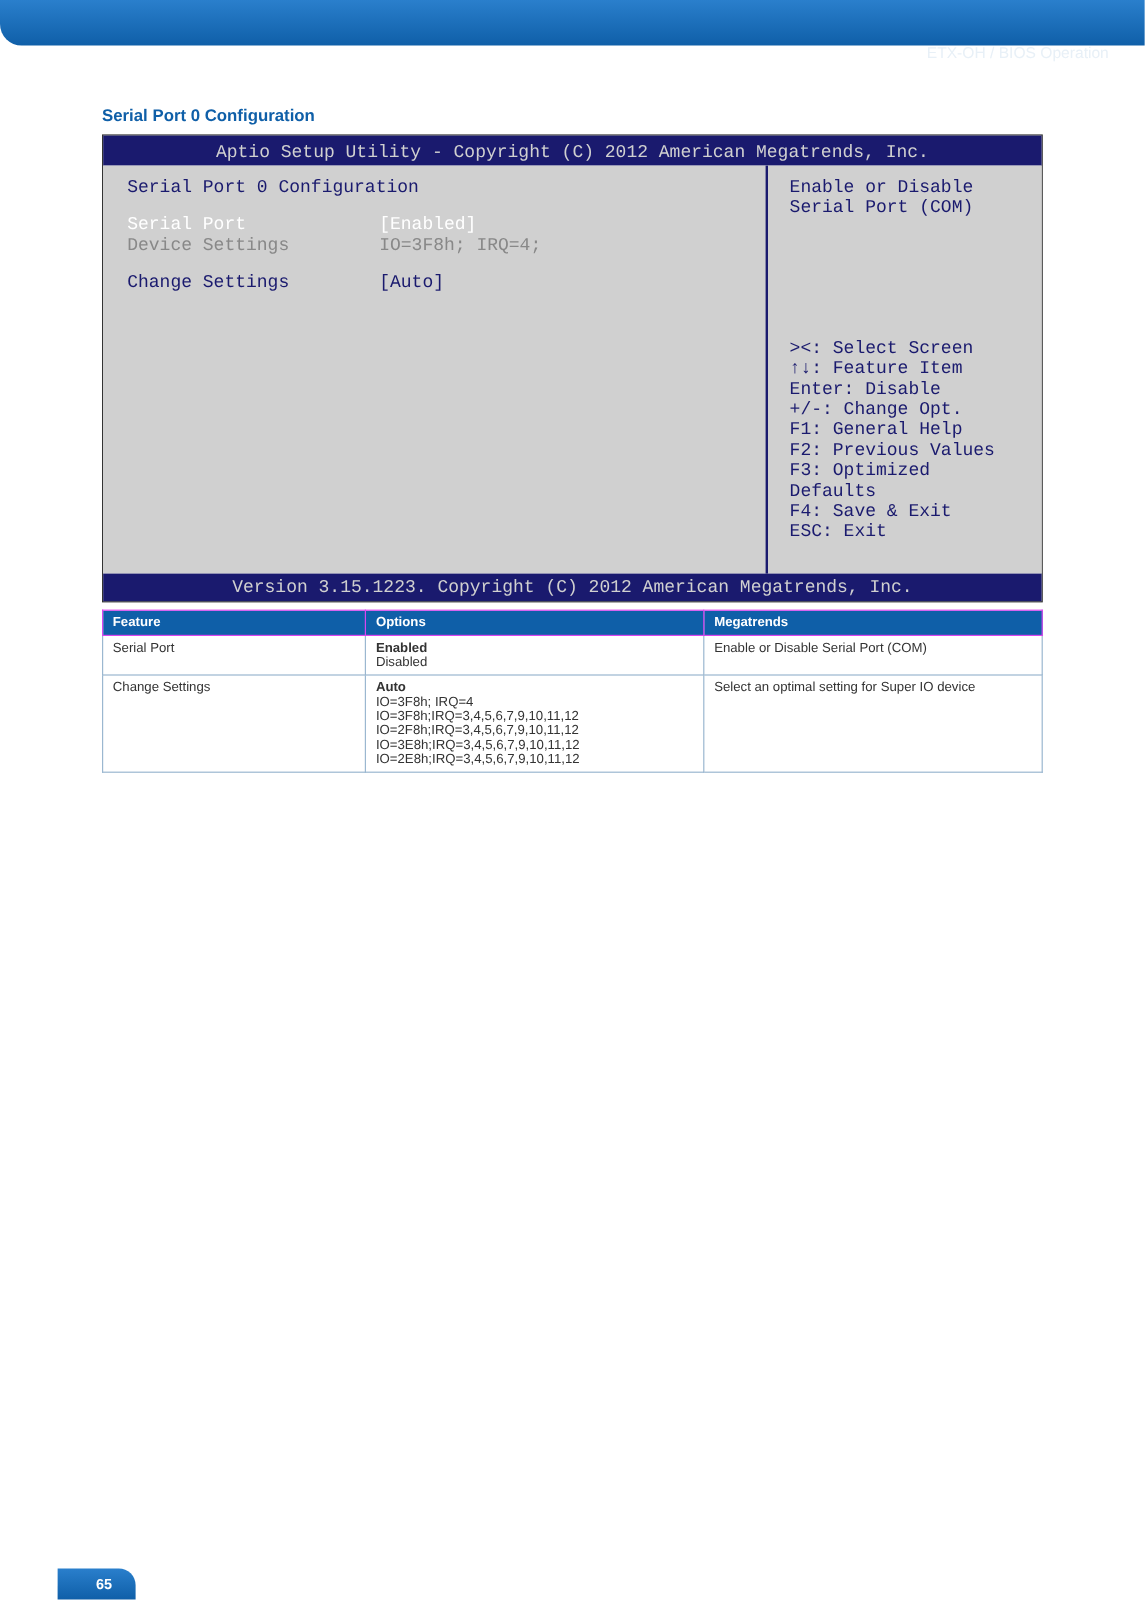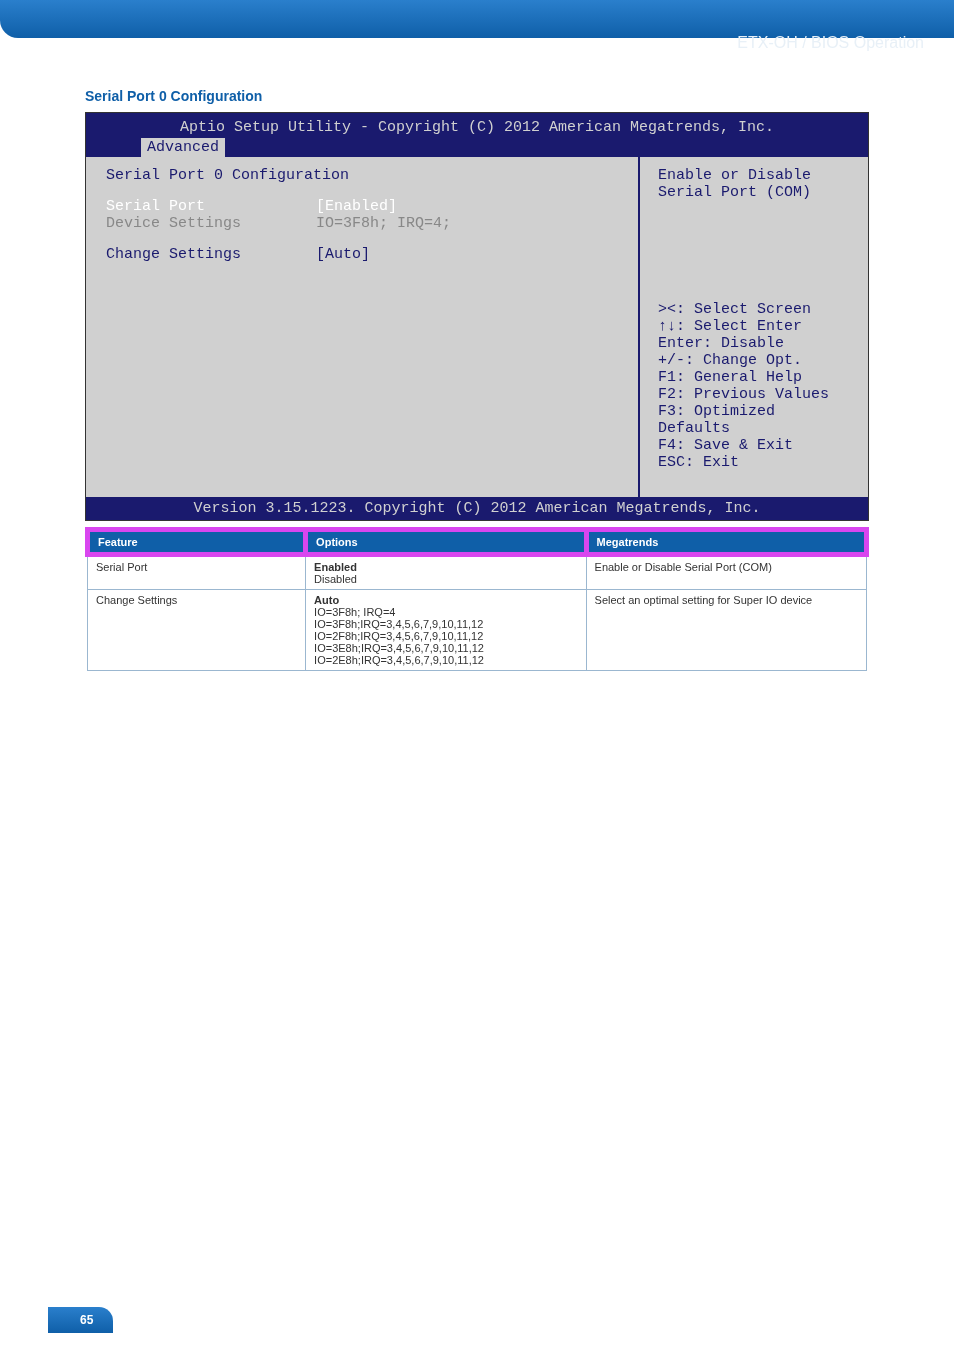--- a/index.html
+++ b/index.html
@@ -15,21 +15,21 @@
     height: 38px;
     background: linear-gradient(to bottom, #2a7fcc, #0f5fa8);
     border-bottom-left-radius: 18px;
     display: flex;
     justify-content: flex-end;
     align-items: center;
     padding-right: 30px;
   }
   .top-bar-text {
     color: #e8f0f7;
-    font-size: 16px;
+    font-size: 13px;
     margin-top: 48px;
   }
   .content {
     padding: 50px 85px 0 85px;
   }
   .section-title {
     color: #0f5fa8;
     font-size: 14px;
     font-weight: bold;
     margin-bottom: 8px;
@@ -92,21 +92,21 @@
     border-collapse: collapse;
     font-size: 11px;
     margin-top: 6px;
   }
   .feature-table th {
     background: #0f5fa8;
     color: #fff;
     text-align: left;
     padding: 4px 8px;
     font-weight: bold;
-    border: 5px solid #d946ef;
+    border: 1px solid #d946ef;
   }
   .feature-table td {
     border: 1px solid #9bb7d0;
     padding: 4px 8px;
     color: #333;
     vertical-align: top;
   }
   .feature-table td .opt-default { font-weight: bold; }
   .page-num-box {
     position: absolute;
@@ -127,23 +127,20 @@
   <span class="top-bar-text">ETX-OH / BIOS Operation</span>
 </div>
 
 <div class="content">
 
   <div class="section-title">Serial Port 0 Configuration</div>
 
   <div class="bios-box">
     <div class="bios-header">
       <div class="bios-header-title">Aptio Setup Utility - Copyright (C) 2012 American Megatrends, Inc.</div>
-      <div class="bios-tabs">
-        <span class="bios-tab">Advanced</span>
-      </div>
     </div>
     <div class="bios-body">
       <div class="bios-left">
         <div class="c-blue">Serial Port 0 Configuration</div>
         <div style="height:14px"></div>
         <div class="bios-line">
           <span class="bios-label c-white">Serial Port</span>
           <span class="bios-value c-white">[Enabled]</span>
         </div>
         <div class="bios-line">
@@ -156,21 +153,21 @@
           <span class="bios-value c-blue">[Auto]</span>
         </div>
       </div>
       <div class="bios-right">
         <div class="help-top">
           <div>Enable or Disable</div>
           <div>Serial Port (COM)</div>
         </div>
         <div>
           <div>&gt;&lt;: Select Screen</div>
-          <div>↑↓: Select Enter</div>
+          <div>↑↓: Feature Item</div>
           <div>Enter: Disable</div>
           <div>+/-: Change Opt.</div>
           <div>F1: General Help</div>
           <div>F2: Previous Values</div>
           <div>F3: Optimized Defaults</div>
           <div>F4: Save &amp; Exit</div>
           <div>ESC: Exit</div>
         </div>
       </div>
     </div>

